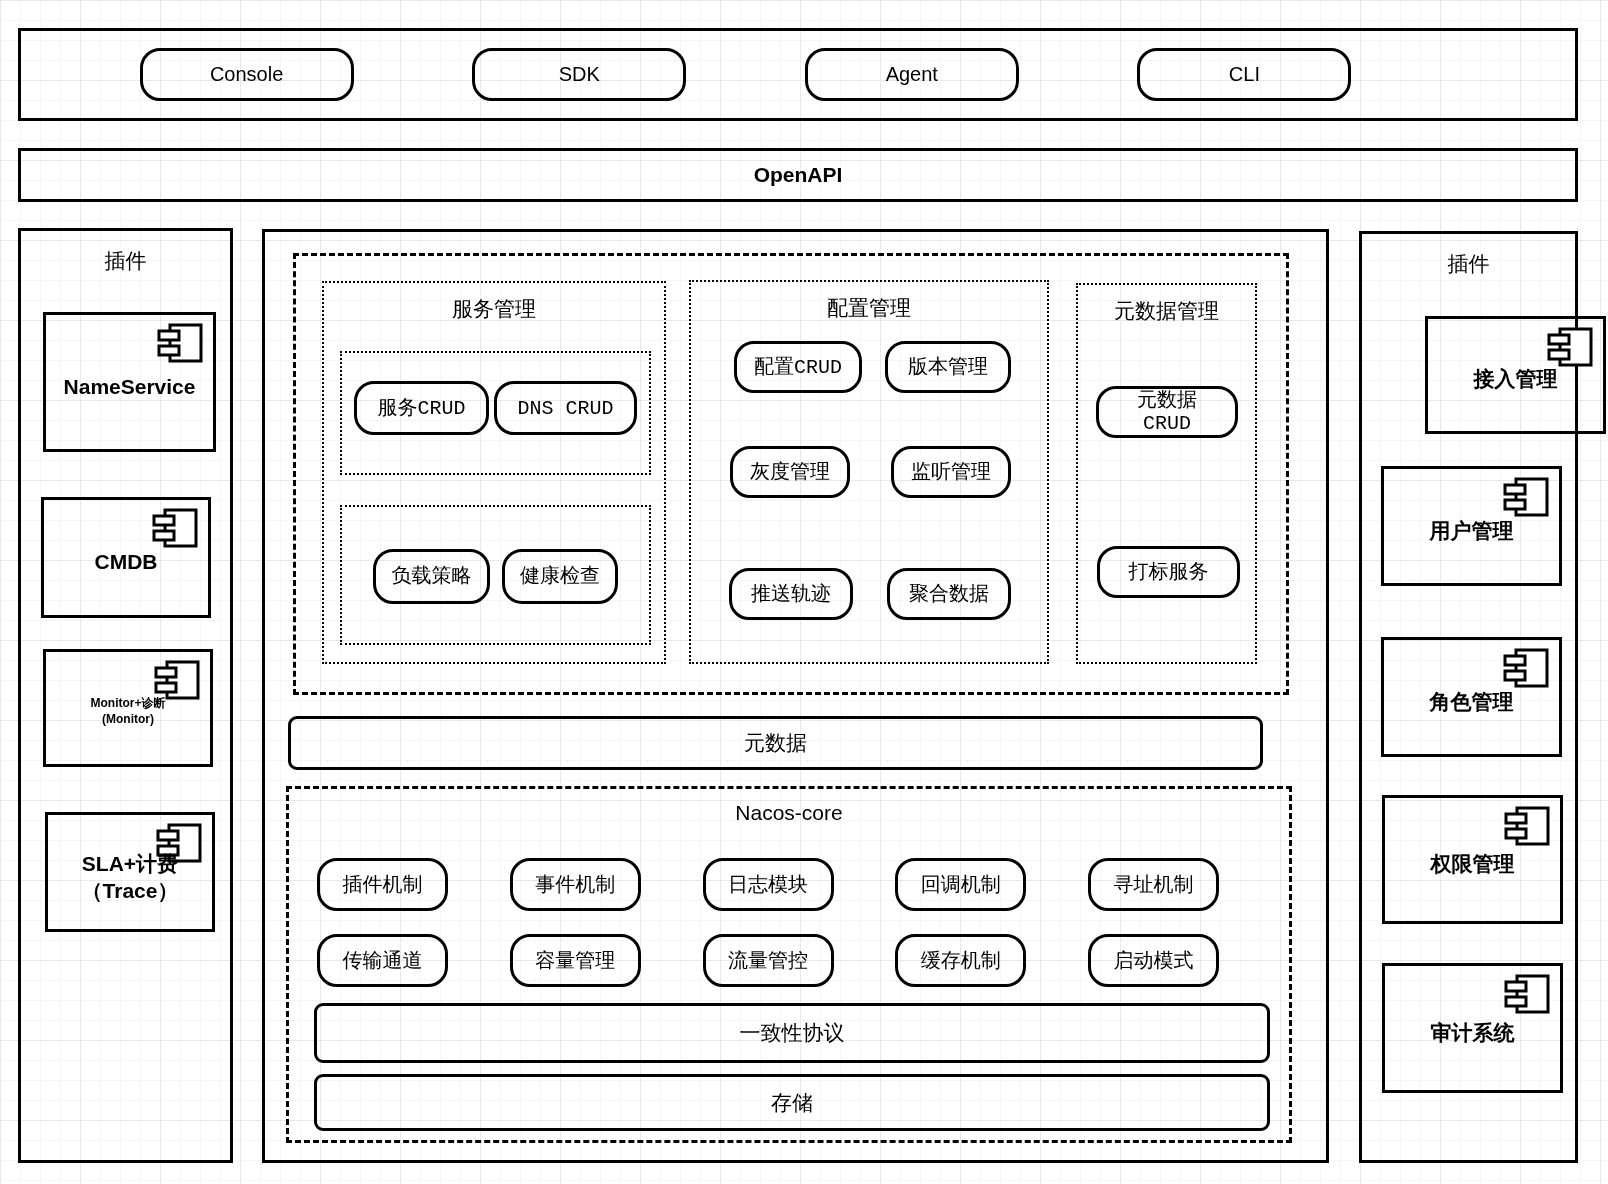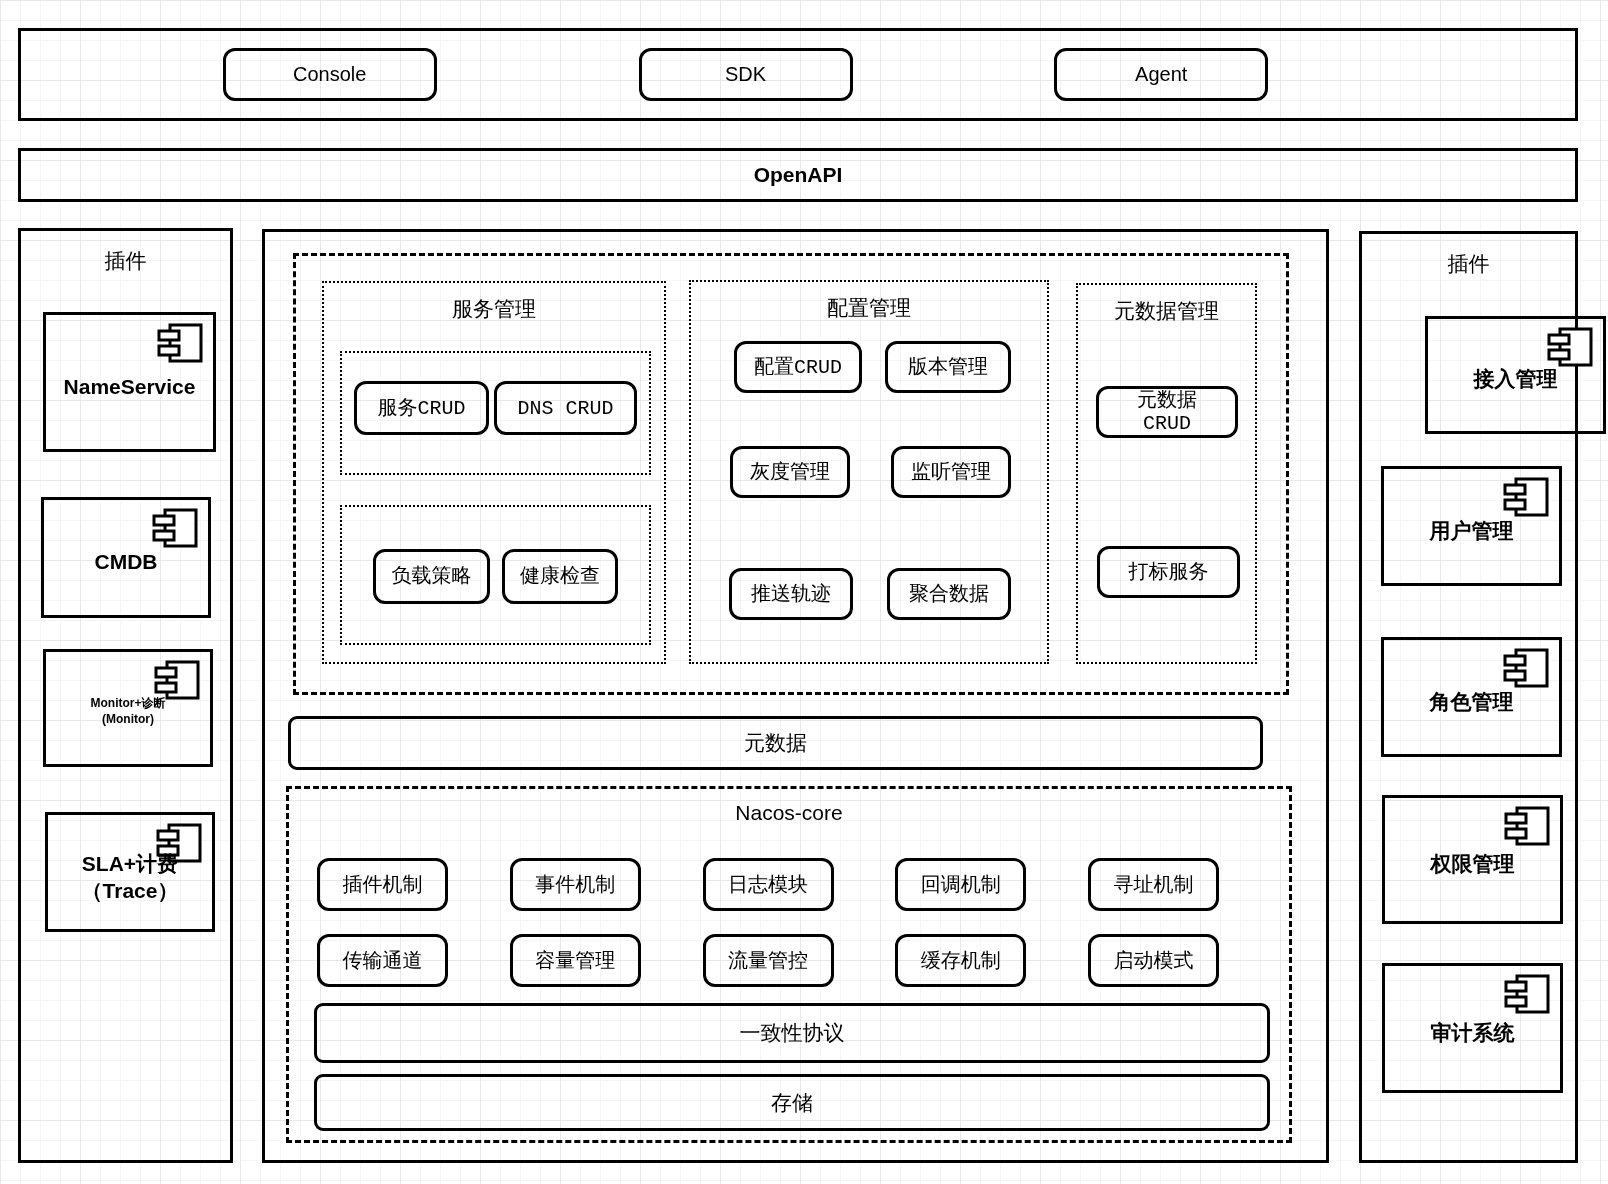--- a/index.html
+++ b/index.html
@@ -21,21 +21,21 @@
       linear-gradient(90deg, #f4f5f5 1px, transparent 1px);
     background-size: 80px 80px, 80px 80px, 20px 20px, 20px 20px;
   }
   .abs { position: absolute; }
   .solid  { border: 3px solid #000; }
   .dashed { border: 3px dashed #000; }
   .dotted { border: 2px dotted #000; font-family: Liberation Mono, monospace; }
   .btn {
     position: absolute;
     border: 3px solid #000;
-    border-radius: 12px;
+    border-radius: 20px;
     display: flex;
     align-items: center;
     justify-content: center;
     text-align: center;
     font-size: 20px;
     line-height: 1.15;
     background: transparent;
   }
   .bar {
     position: absolute;
@@ -112,20 +112,21 @@
 </style>
 </head>
 <body>
 
 <div class="canvas">
 
   <div class="abs solid client-row" style="left:18px; top:28px; width:1560px; height:93px;">
     <div class="btn client-btn">Console</div>
     <div class="btn client-btn">SDK</div>
     <div class="btn client-btn">Agent</div>
+    <div class="btn client-btn">CLI</div>
   </div>
 
   <div class="abs solid openapi-bar" style="left:18px; top:148px; width:1560px; height:54px;">OpenAPI</div>
 
   <div class="abs solid" style="left:18px; top:228px; width:215px; height:935px;">
     <div class="panel-title">插件</div>
 
     <div class="comp-box" style="left:22px; top:81px; width:173px; height:140px;">
       <span class="comp-icon">
         <svg width="46" height="40" viewBox="0 0 46 40">

